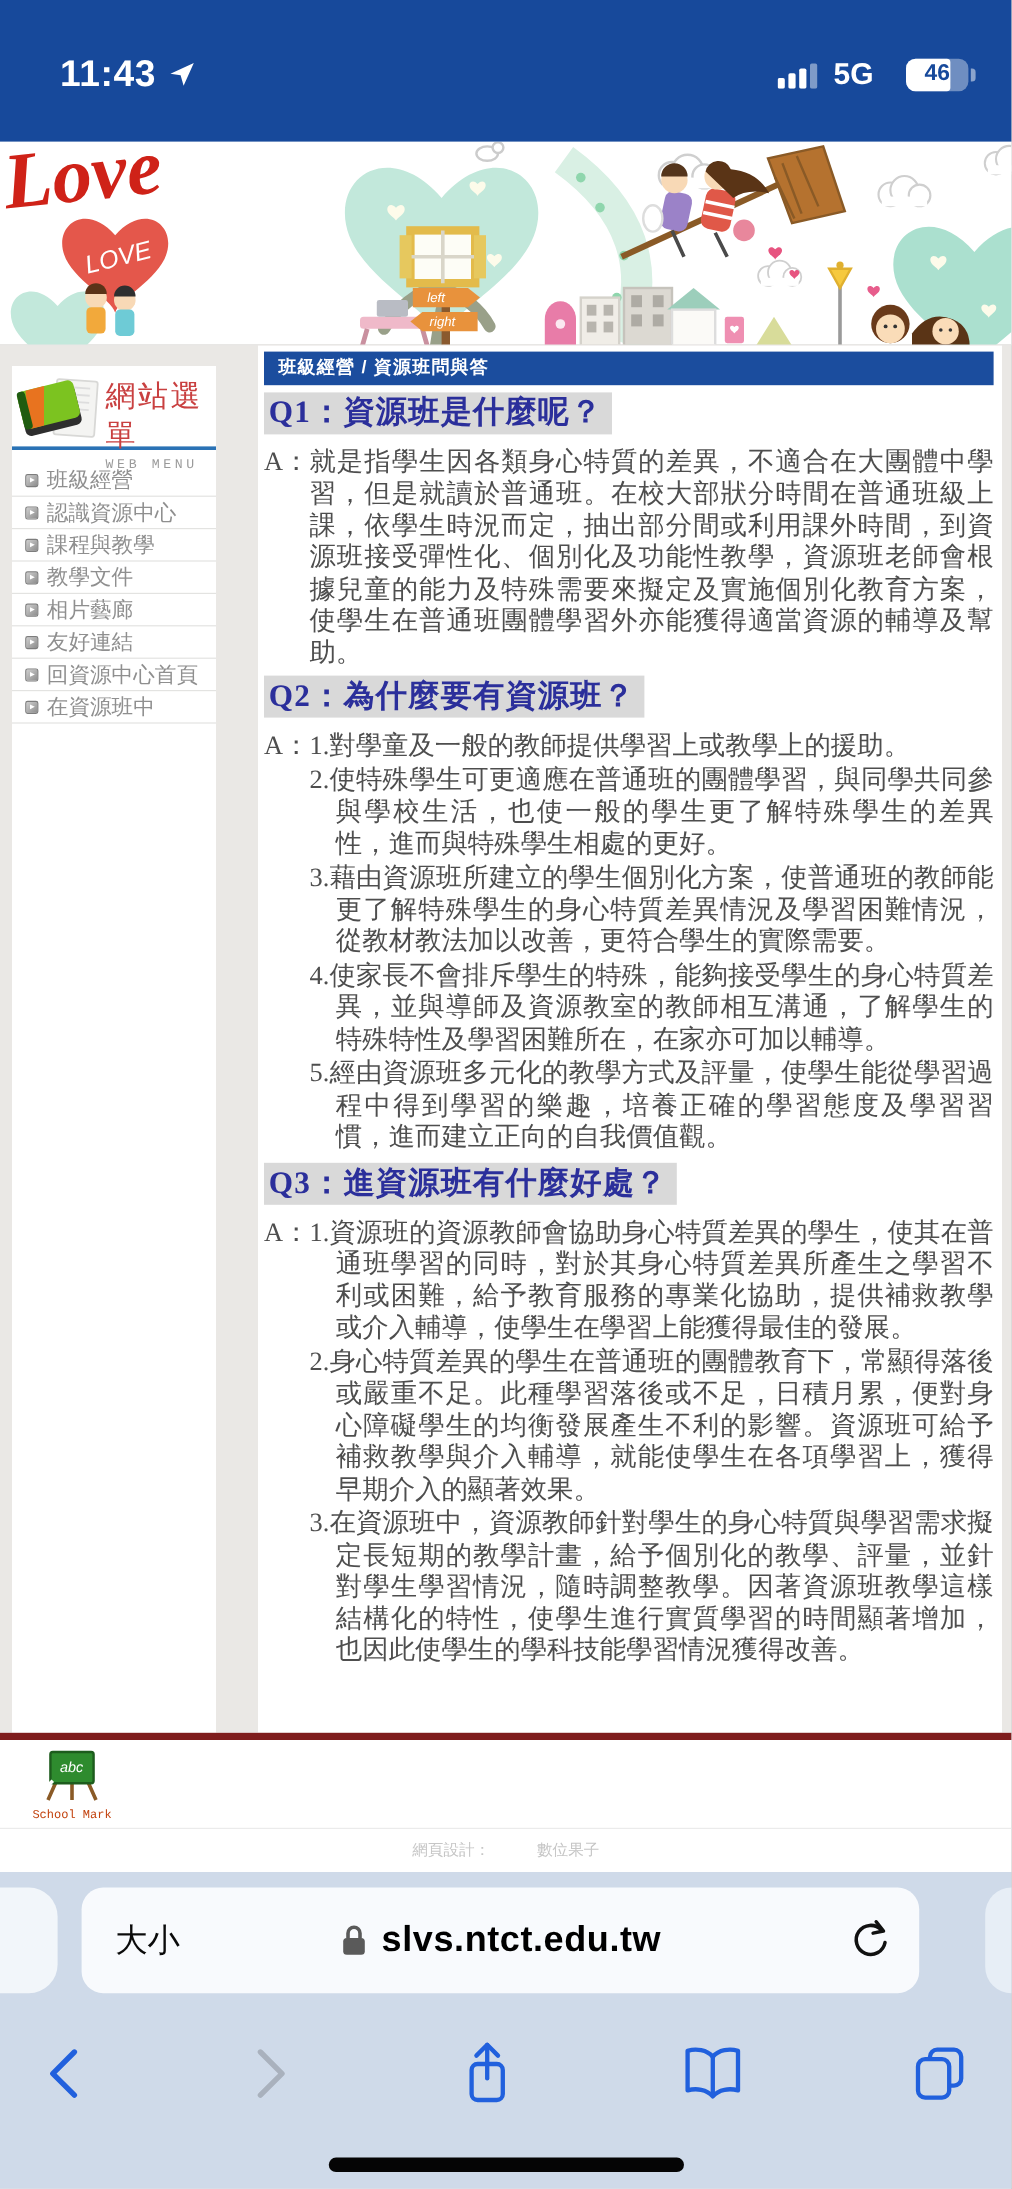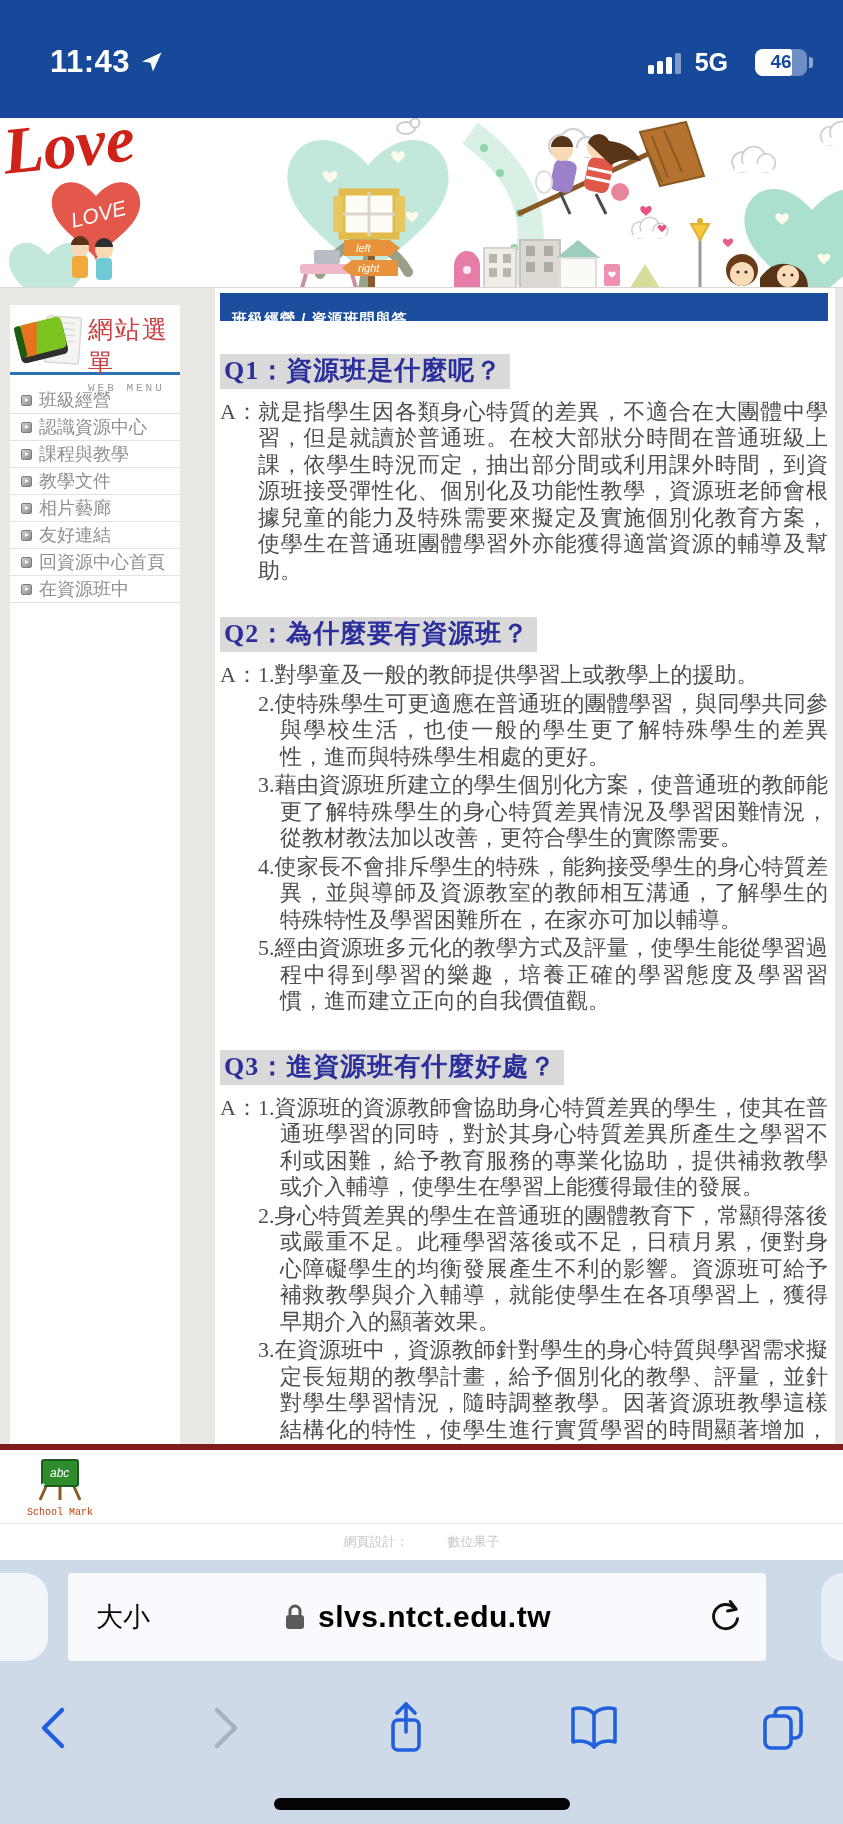--- a/index.html
+++ b/index.html
@@ -28,40 +28,40 @@
   .logo-book { position:absolute; left:2px; top:6px; }
   .logo-text { position:absolute; left:78px; top:8px; }
   .logo-title { color:#c94040; font-size:25px; letter-spacing:2px; }
   .logo-sub { color:#9a9a9a; font-size:11px; letter-spacing:3px; margin-top:3px; font-family:Liberation Mono, monospace; }
   .menu { margin-top:12px; }
   .menu-item { display:flex; align-items:center; gap:7px; height:27px; padding-left:11px; border-bottom:1px solid #e3e3e1; color:#8f8f8f; font-size:18px; cursor:pointer; }
   .bullet { position:relative; width:11px; height:11px; flex:0 0 11px; background:linear-gradient(135deg,#cfcfcf,#8d8d8d); border:1px solid #7d7d7d; border-radius:2px; }
   .bullet::after { content:""; position:absolute; left:3px; top:2.5px; border-left:4px solid #fff; border-top:2.5px solid transparent; border-bottom:2.5px solid transparent; }
 
   .content { position:absolute; left:215px; top:0; width:620px; height:100%; background:#fff; overflow:hidden; padding:0 7px 0 5px; }
-  .crumb { height:28px; background:#1b4d9e; color:#fff; font-size:15px; font-weight:bold; line-height:28px; padding:12px 12px; letter-spacing:1px; margin-top:5px; }
-  .q-wrap { margin:33px 0 10px; }
+  .crumb { height:28px; background:#1b4d9e; color:#fff; font-size:15px; font-weight:bold; line-height:28px; padding:0 12px; letter-spacing:1px; margin-top:5px; }
+  .q-wrap { margin:6px 0 10px; }
   .q-head { display:inline-block; background:#d9d9d9; color:#2b2f9b; font-family:"Liberation Serif",serif; font-weight:bold; font-size:26px; line-height:1.15; padding:2px 8px 3px 4px; letter-spacing:1px; }
   .answer { display:flex; color:#4e4e4e; font-size:22px; line-height:26.5px; font-family:"Liberation Serif",serif; text-align:justify; }
   .a-label { flex:0 0 36px; }
   .a-body { flex:1; }
   .a-body p { margin:0; }
   .a-item { padding-left:22px; text-indent:-22px; margin-bottom:2px; }
 
   
   .footer1 { height:79px; background:#fff; border-top:6px solid #7f1d1d; position:relative; }
   .school-mark { position:absolute; left:16px; top:8px; width:88px; text-align:center; }
   .school-mark-caption { color:#c2410c; font-size:10px; font-family:"Liberation Mono",monospace; margin-top:1px; white-space:nowrap; }
   .footer2 { height:37px; background:#fff; border-top:1px solid #e7e7e7; display:flex; justify-content:center; align-items:center; font-size:13px; color:#c6c6c6;gap:39px; }
   .credit-link { color:#c6c6c6; cursor:pointer; }
 
   
   .safari { position:relative; height:264px; background:#cfdae9; }
   .pill-stub-left { position:absolute; left:0; top:13px; width:48px; height:88px; background:#f2f6fa; border-radius:0 24px 24px 0; }
-  .url-pill { position:absolute; left:68px; top:13px; width:698px; height:88px; background:#f8fafd; border-radius:4px; }
+  .url-pill { position:absolute; left:68px; top:13px; width:698px; height:88px; background:#f8fafd; border-radius:18px; }
   .pill-stub-right { position:absolute; right:0; top:13px; width:22px; height:88px; background:#e7eef6; border-radius:24px 0 0 24px; }
   .text-size-btn { position:absolute; left:28px; top:0; height:88px; display:flex; align-items:center; font-size:27px; color:#0a0a0a; cursor:pointer; }
   .url-center { position:absolute; inset:0; display:flex; justify-content:center; align-items:center; gap:11px; }
   .url-text { font-size:30px; font-weight:600; color:#000; letter-spacing:.5px; }
   .reload-btn { position:absolute; right:22px; top:0; height:88px; display:flex; align-items:center; cursor:pointer; }
   .toolbar { position:absolute; top:140px; left:0; right:0; height:56px; display:flex; align-items:center; justify-content:space-between; padding:0 36px; }
   .tb-btn { cursor:pointer; display:flex; align-items:center; justify-content:center; }
   .home-indicator { position:absolute; bottom:14px; left:50%; transform:translateX(-50%); width:296px; height:12px; border-radius:6px; background:#050505; }
 </style>
 </head>

